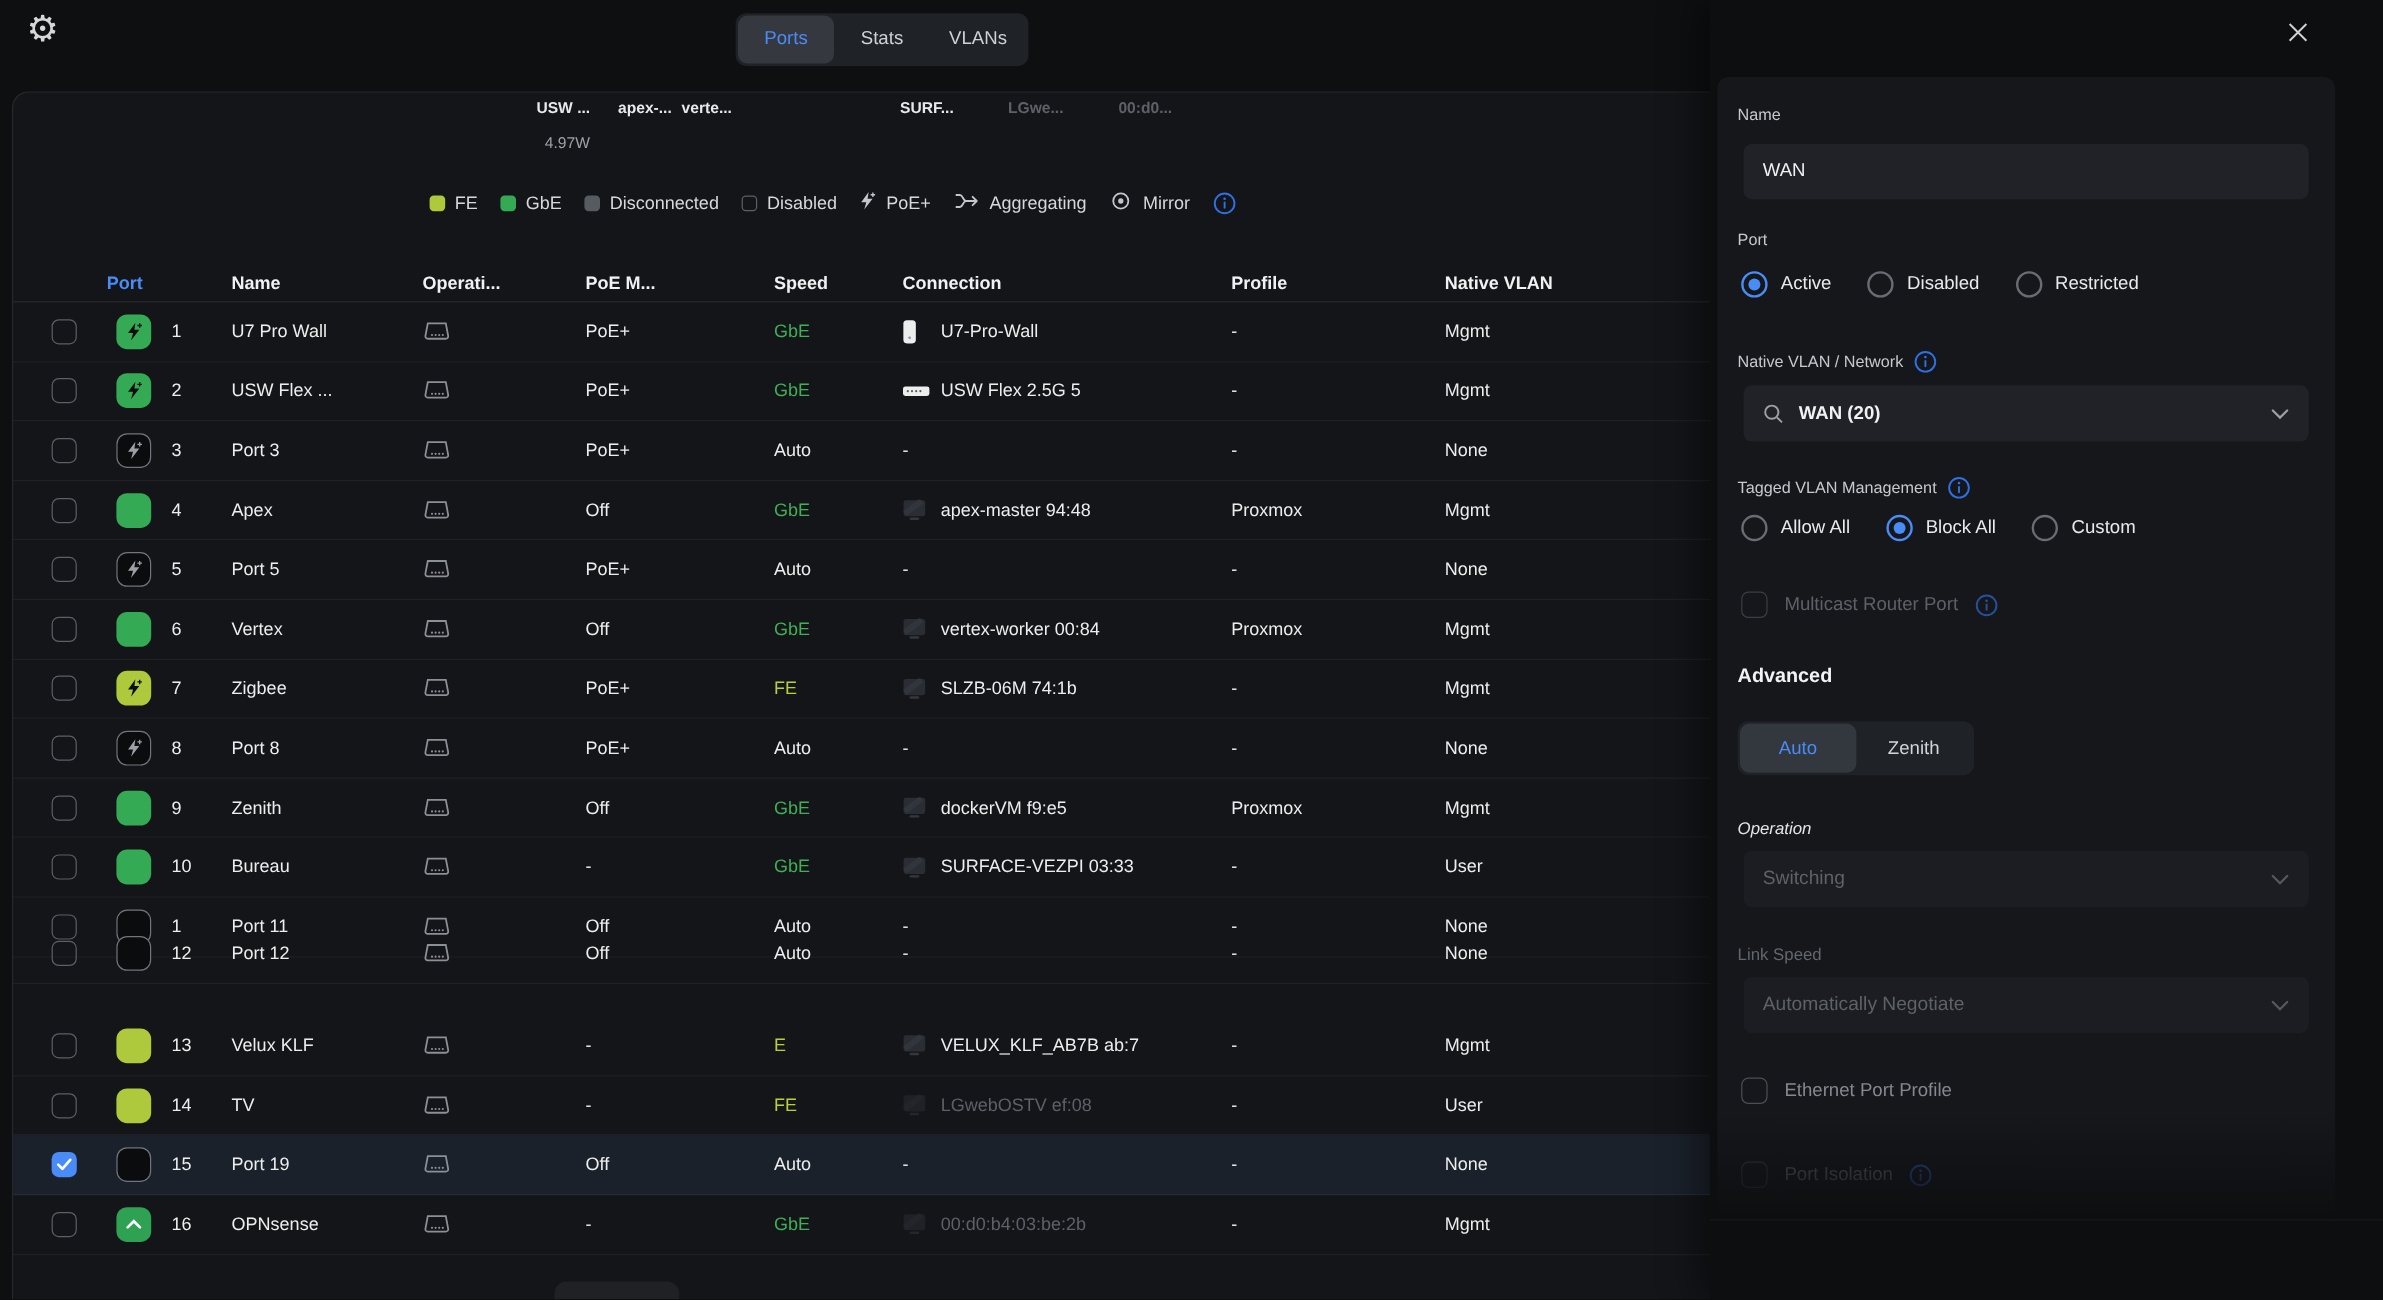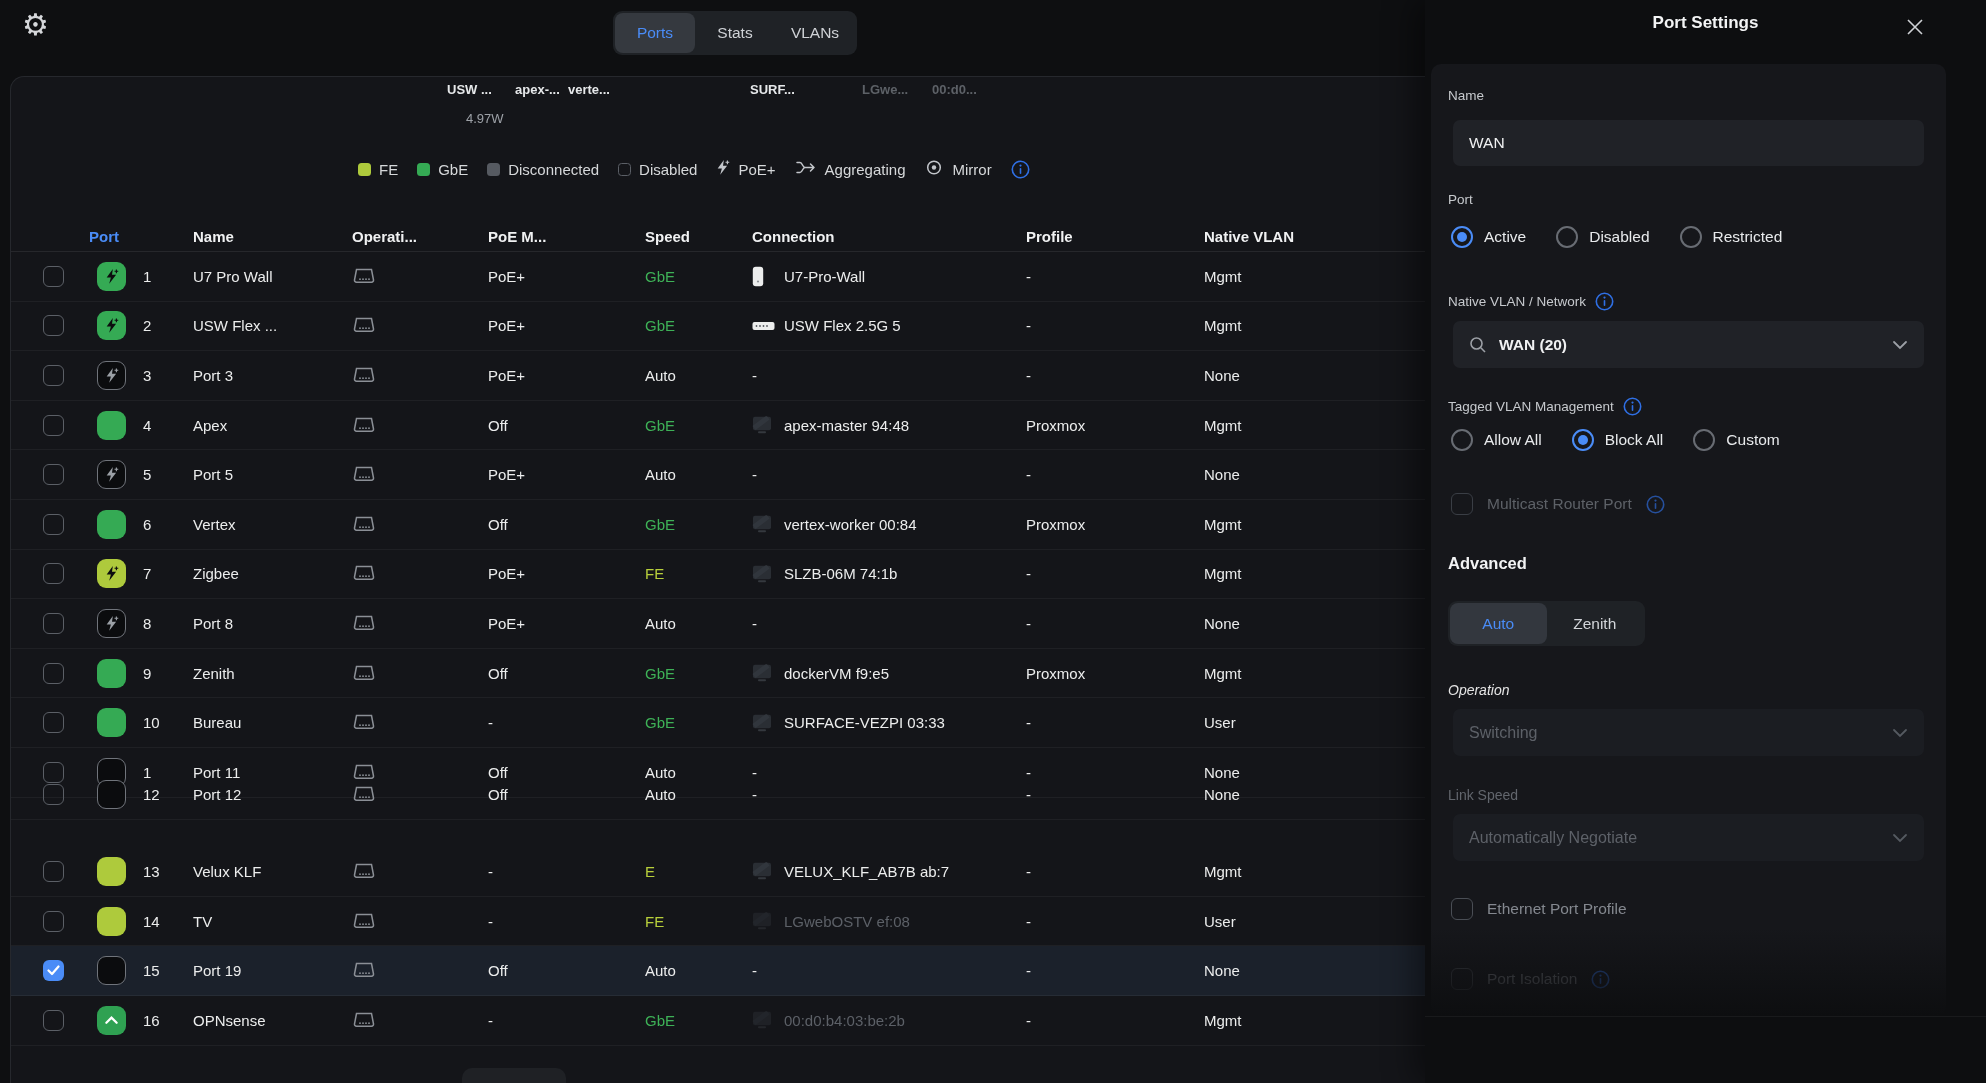--- a/index.html
+++ b/index.html
@@ -97,23 +97,23 @@
       <div class="tab">VLANs</div>
     </div>
 
   <div class="card"></div>
 
   <div id="overview">
       <span class="ov-label" style="left: 447px;">USW ...</span>
       <span class="ov-label" style="left: 515px;">apex-...</span>
       <span class="ov-label" style="left: 568px;">verte...</span>
       <span class="ov-label" style="left: 750px;">SURF...</span>
-      <span class="ov-label muted" style="left: 862px;">LGwe...</span>
+      <span class="ov-label muted" style="left: 840px;">LGwe...</span>
       <span class="ov-label muted" style="left: 932px;">00:d0...</span>
-      <span class="ov-power" style="left: 454px; margin-left: 12px;">4.97W</span>
+      <span class="ov-power" style="left: 454px;">4.97W</span>
     </div>
   <div class="legend" id="legend">
       <div class="leg-item">
         <span class="sw" style="background: rgb(174, 202, 60);"></span>
         <span>FE</span>
       </div>
       <div class="leg-item">
         <span class="sw" style="background: rgb(53, 170, 84);"></span>
         <span>GbE</span>
       </div>
@@ -657,21 +657,20 @@
         </div>
         <div class="cell muted" style="left: 773px;">00:d0:b4:03:be:2b</div>
         <div class="cell" style="left: 1015px;">-</div>
         <div class="cell" style="left: 1193px;">Mgmt</div>
       </div>
     </div>
 
   <div class="pager-stub"></div>
 
   <aside class="panel">
-    <div class="panel-title">Port Settings</div>
     <div class="close">
       <svg width="20" height="20" viewBox="0 0 20 20">
           <path d="M3 3 L17 17 M17 3 L3 17" stroke="#ced1d5" stroke-width="1.6"></path>
         </svg>
     </div>
     <div class="pcard"></div>
 
     <div class="plabel" style="top:88px">Name</div>
     <div class="pinput" style="top:120px">
       <span>WAN</span>

